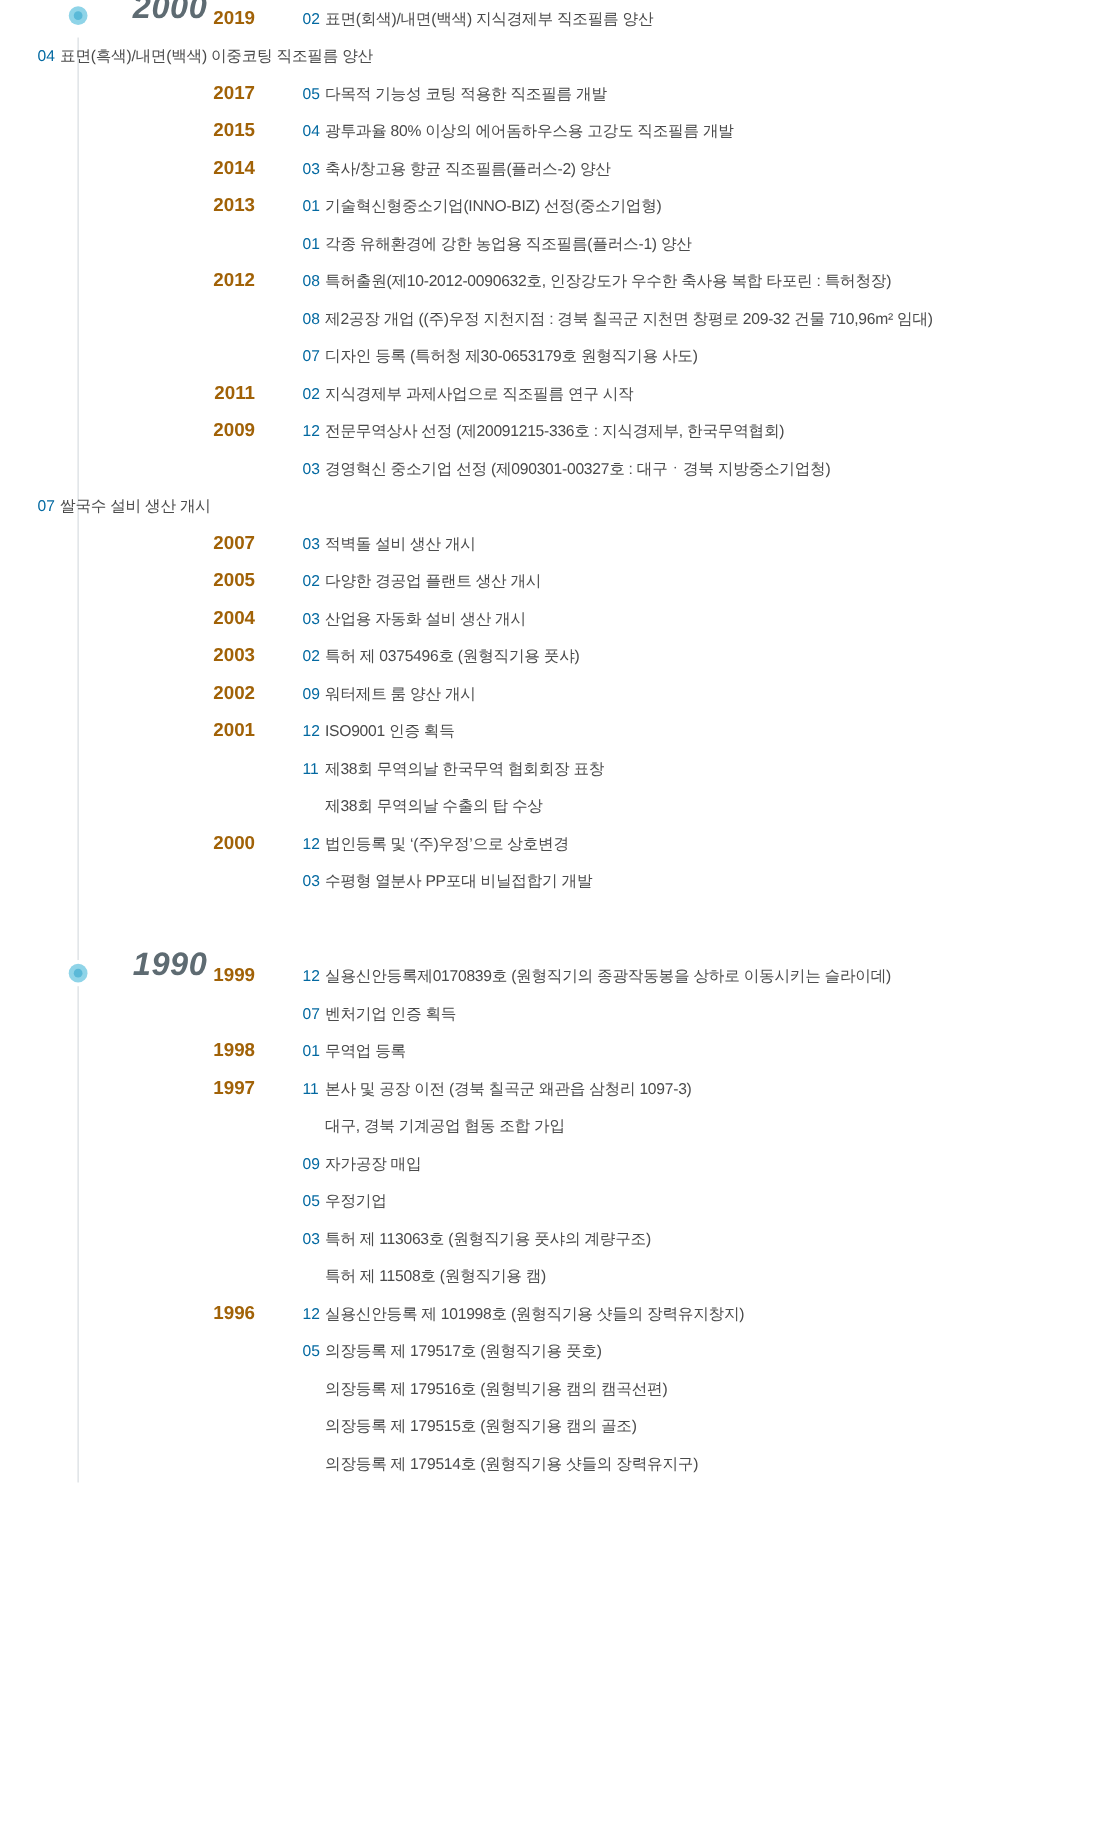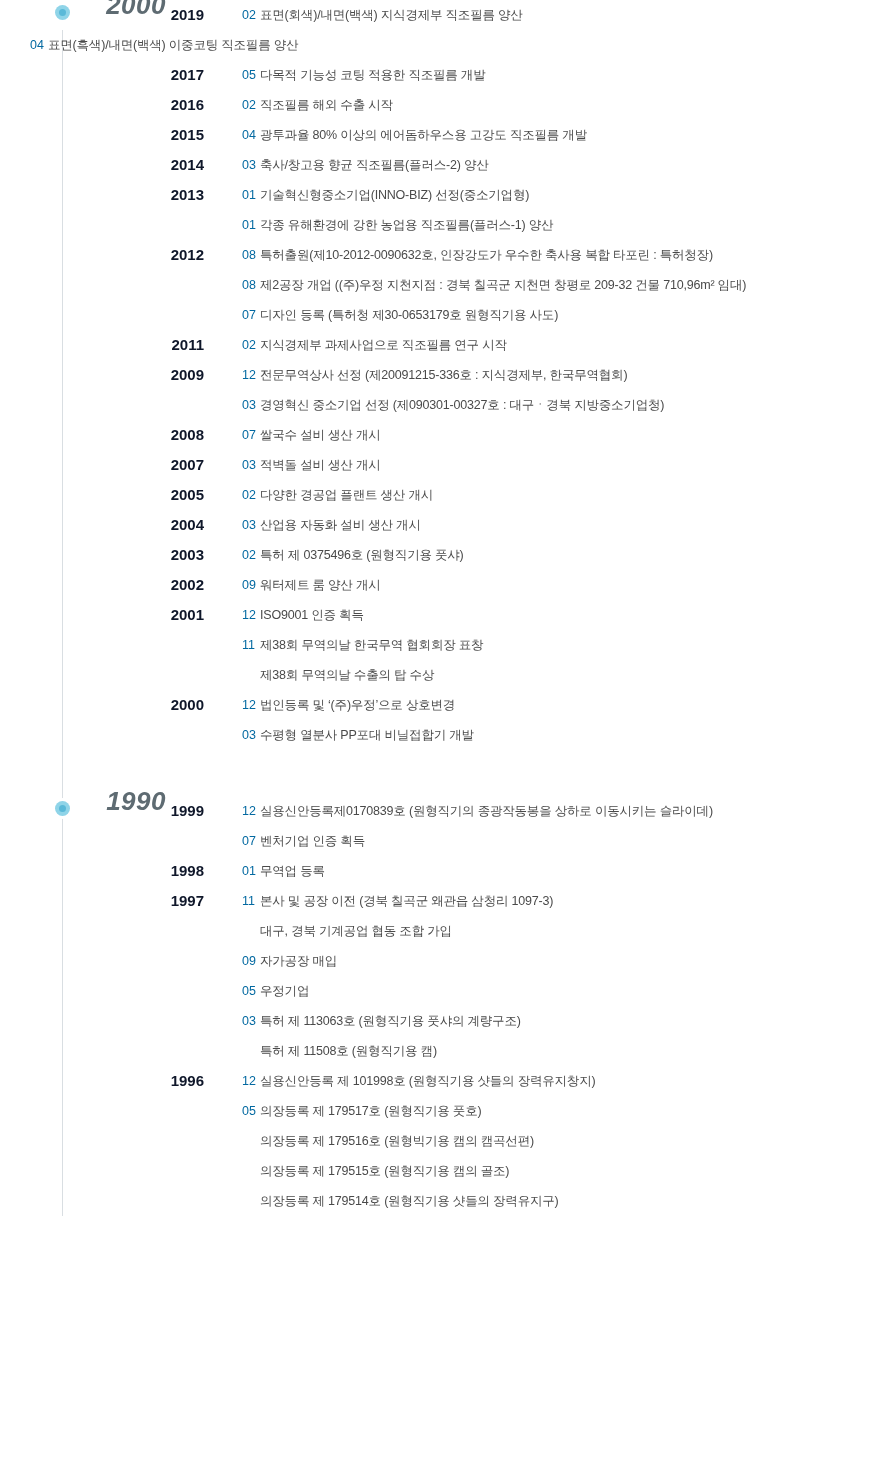--- a/index.html
+++ b/index.html
@@ -81,21 +81,21 @@
   }
 
   .year-label {
     width: 212px;
     flex: 0 0 212px;
     text-align: right;
     padding-right: 8px;
     box-sizing: border-box;
     font-size: 15px;
     font-weight: bold;
-    color: #0f172a;
+    color: #a16207;
     line-height: 30px;
   }
 
   .events {
     flex: 1 1 auto;
     padding-left: 30px;
     box-sizing: border-box;
   }
 
   .event {
@@ -141,26 +141,20 @@
             <div class="event"><span class="mm">04</span><span class="txt">표면(흑색)/내면(백색) 이중코팅 직조필름 양산</span></div>
           </div>
         </div>
         <div class="year-row">
           <div class="year-label">2017</div>
           <div class="events">
             <div class="event"><span class="mm">05</span><span class="txt">다목적 기능성 코팅 적용한 직조필름 개발</span></div>
           </div>
         </div>
         <div class="year-row">
-          <div class="year-label">2016</div>
-          <div class="events">
-            <div class="event"><span class="mm">02</span><span class="txt">직조필름 해외 수출 시작</span></div>
-          </div>
-        </div>
-        <div class="year-row">
           <div class="year-label">2015</div>
           <div class="events">
             <div class="event"><span class="mm">04</span><span class="txt">광투과율 80% 이상의 에어돔하우스용 고강도 직조필름 개발</span></div>
           </div>
         </div>
         <div class="year-row">
           <div class="year-label">2014</div>
           <div class="events">
             <div class="event"><span class="mm">03</span><span class="txt">축사/창고용 향균 직조필름(플러스-2) 양산</span></div>
           </div>
@@ -187,21 +181,20 @@
           </div>
         </div>
         <div class="year-row">
           <div class="year-label">2009</div>
           <div class="events">
             <div class="event"><span class="mm">12</span><span class="txt">전문무역상사 선정 (제20091215-336호 : 지식경제부, 한국무역협회)</span></div>
             <div class="event"><span class="mm">03</span><span class="txt">경영혁신 중소기업 선정 (제090301-00327호 : 대구ㆍ경북 지방중소기업청)</span></div>
           </div>
         </div>
         <div class="year-row">
-          <div class="year-label">2008</div>
           <div class="events">
             <div class="event"><span class="mm">07</span><span class="txt">쌀국수 설비 생산 개시</span></div>
           </div>
         </div>
         <div class="year-row">
           <div class="year-label">2007</div>
           <div class="events">
             <div class="event"><span class="mm">03</span><span class="txt">적벽돌 설비 생산 개시</span></div>
           </div>
         </div>

